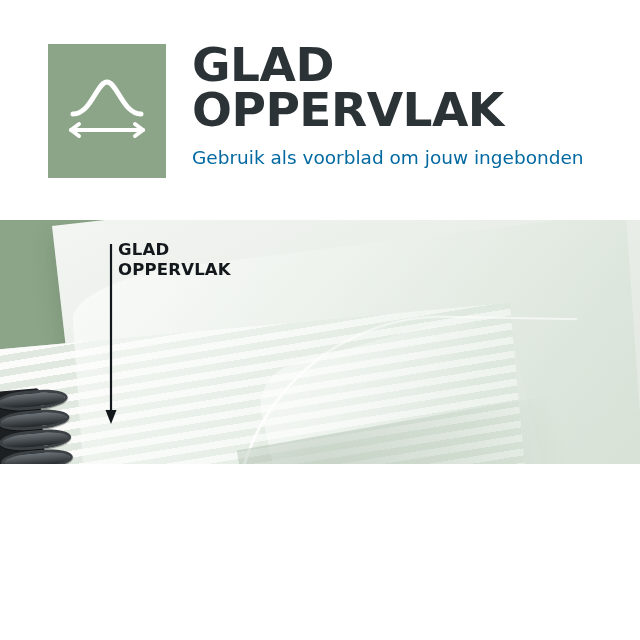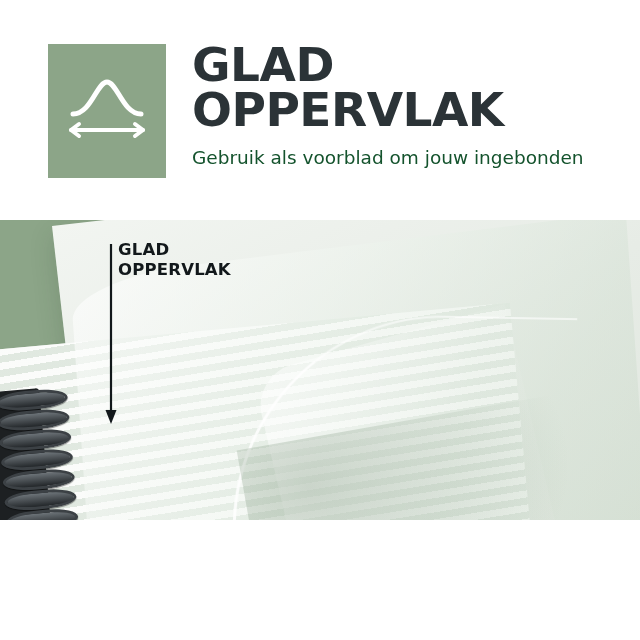--- a/index.html
+++ b/index.html
@@ -9,21 +9,21 @@
   body {
     width: 640px;
     height: 640px;
     font-family: "Liberation Sans", sans-serif;
     background: #ffffff;
     overflow: hidden;
   }
   .page {
     position: relative;
     width: 640px;
-    height: 520px;
+    height: 464px;
     overflow: hidden;
   }
 
   
   .header {
     position: absolute;
     left: 0; top: 0;
     width: 640px;
     height: 220px;
     background: #ffffff;
@@ -58,21 +58,21 @@
     color: #2b3337;
     letter-spacing: -0.5px;
     margin: 0;
     font-family: "DejaVu Sans", sans-serif;
   }
   .title .line2 { display: block; }
   .subtitle {
     margin: 14px 0 0 0;
     font-size: 18.5px;
     line-height: 1.32;
-    color: #14532d;
+    color: #0369a1;
     font-family: "DejaVu Sans", sans-serif;
     font-weight: normal;
     max-width: 400px;
   }
 
   
   .photo {
     position: absolute;
     left: 0; top: 220px;
     width: 640px;

